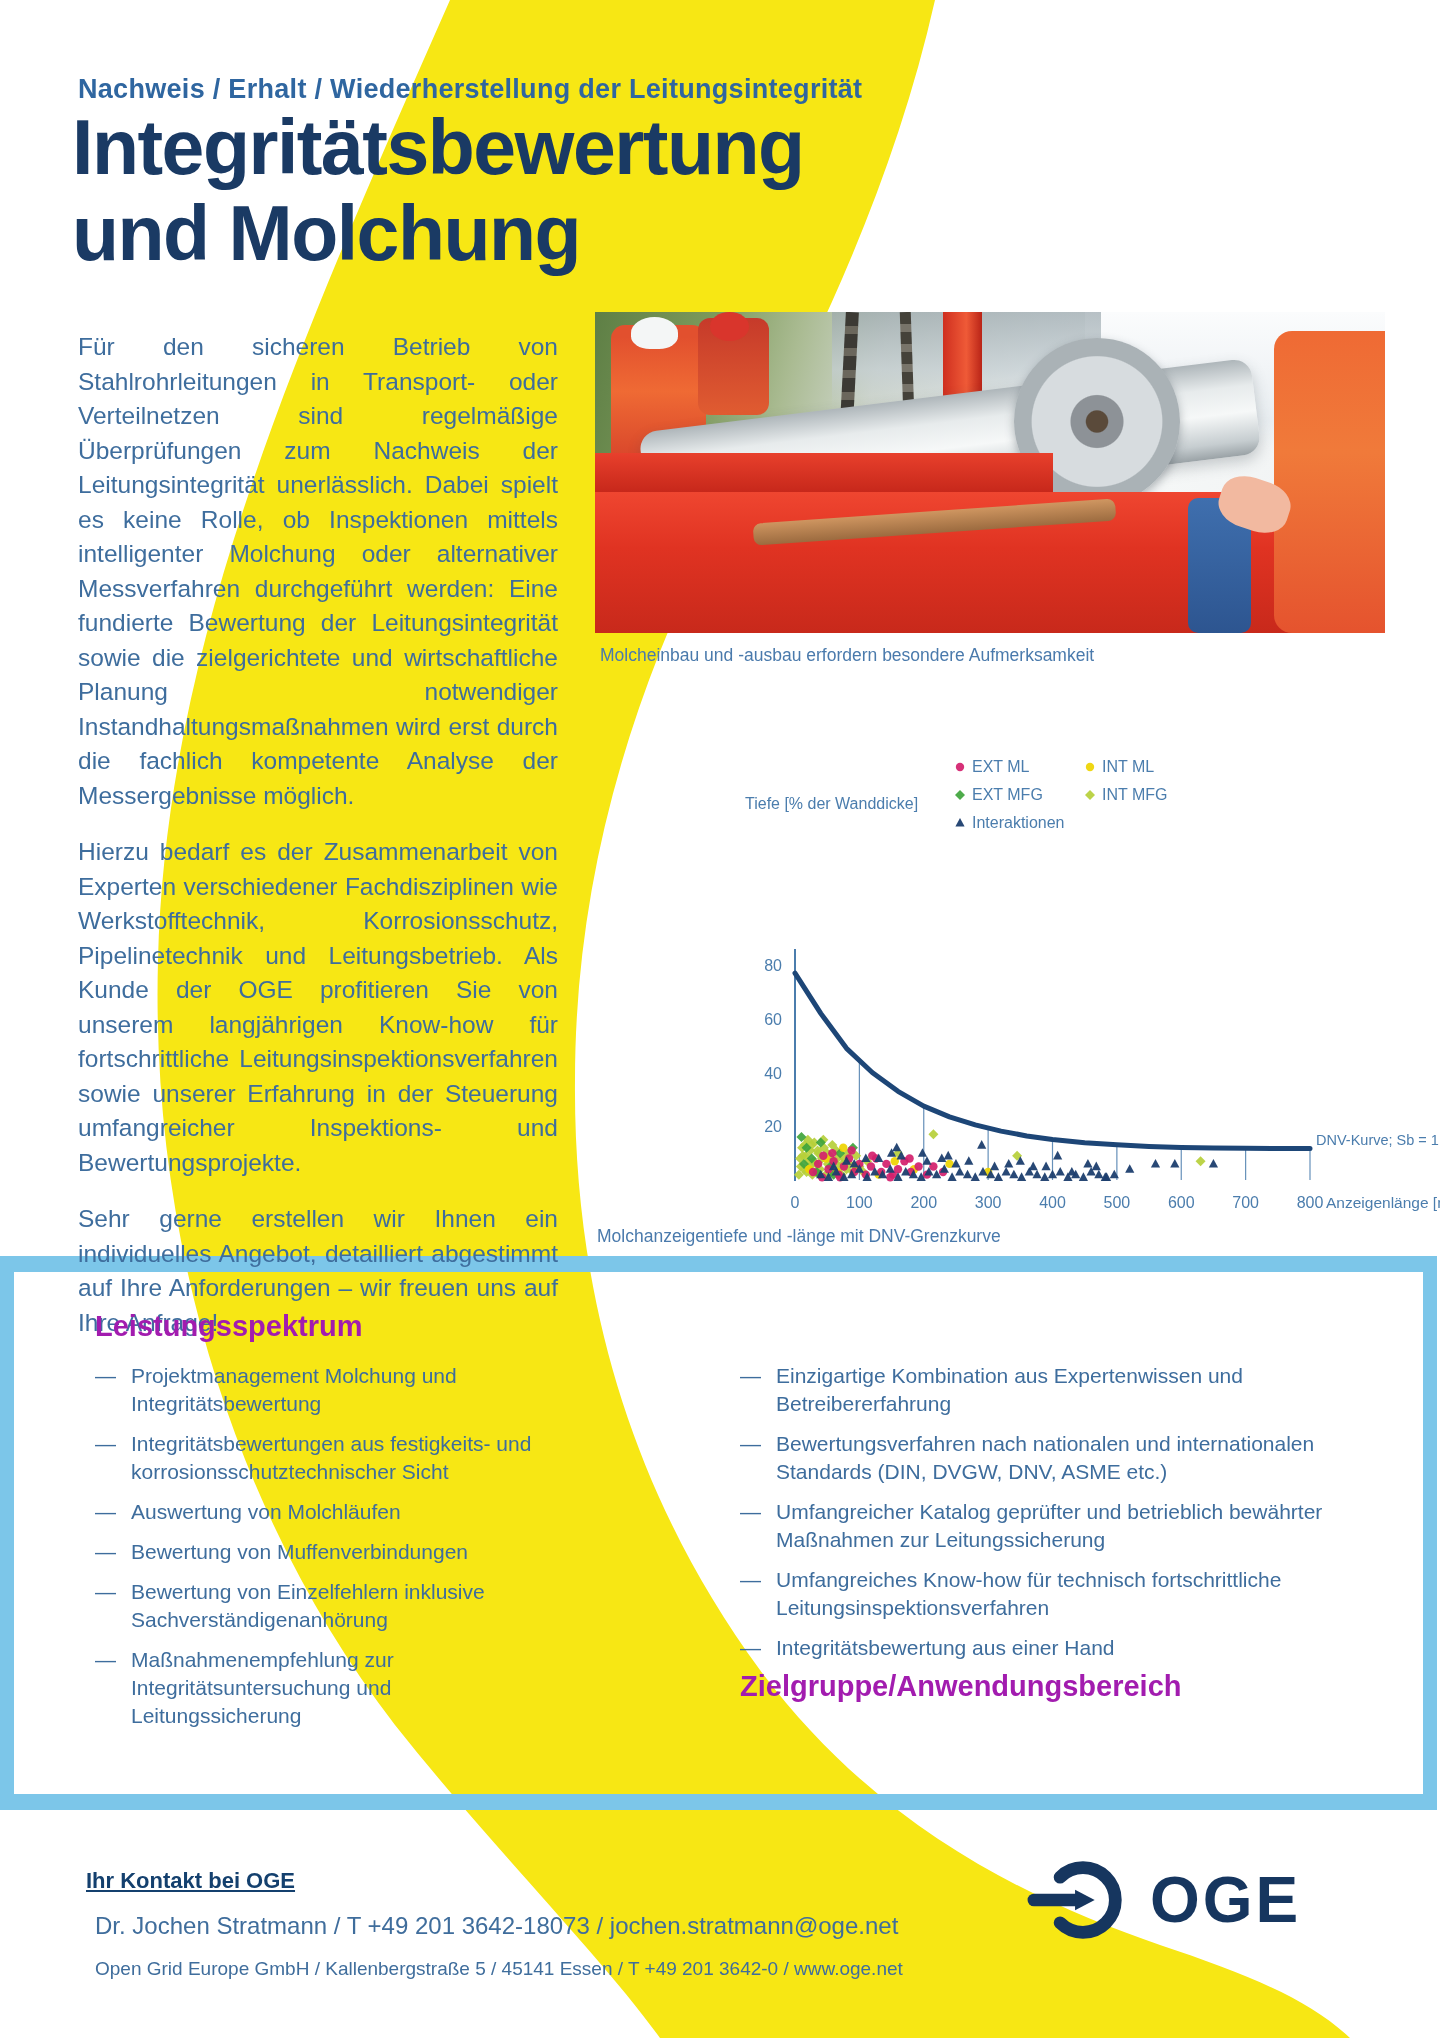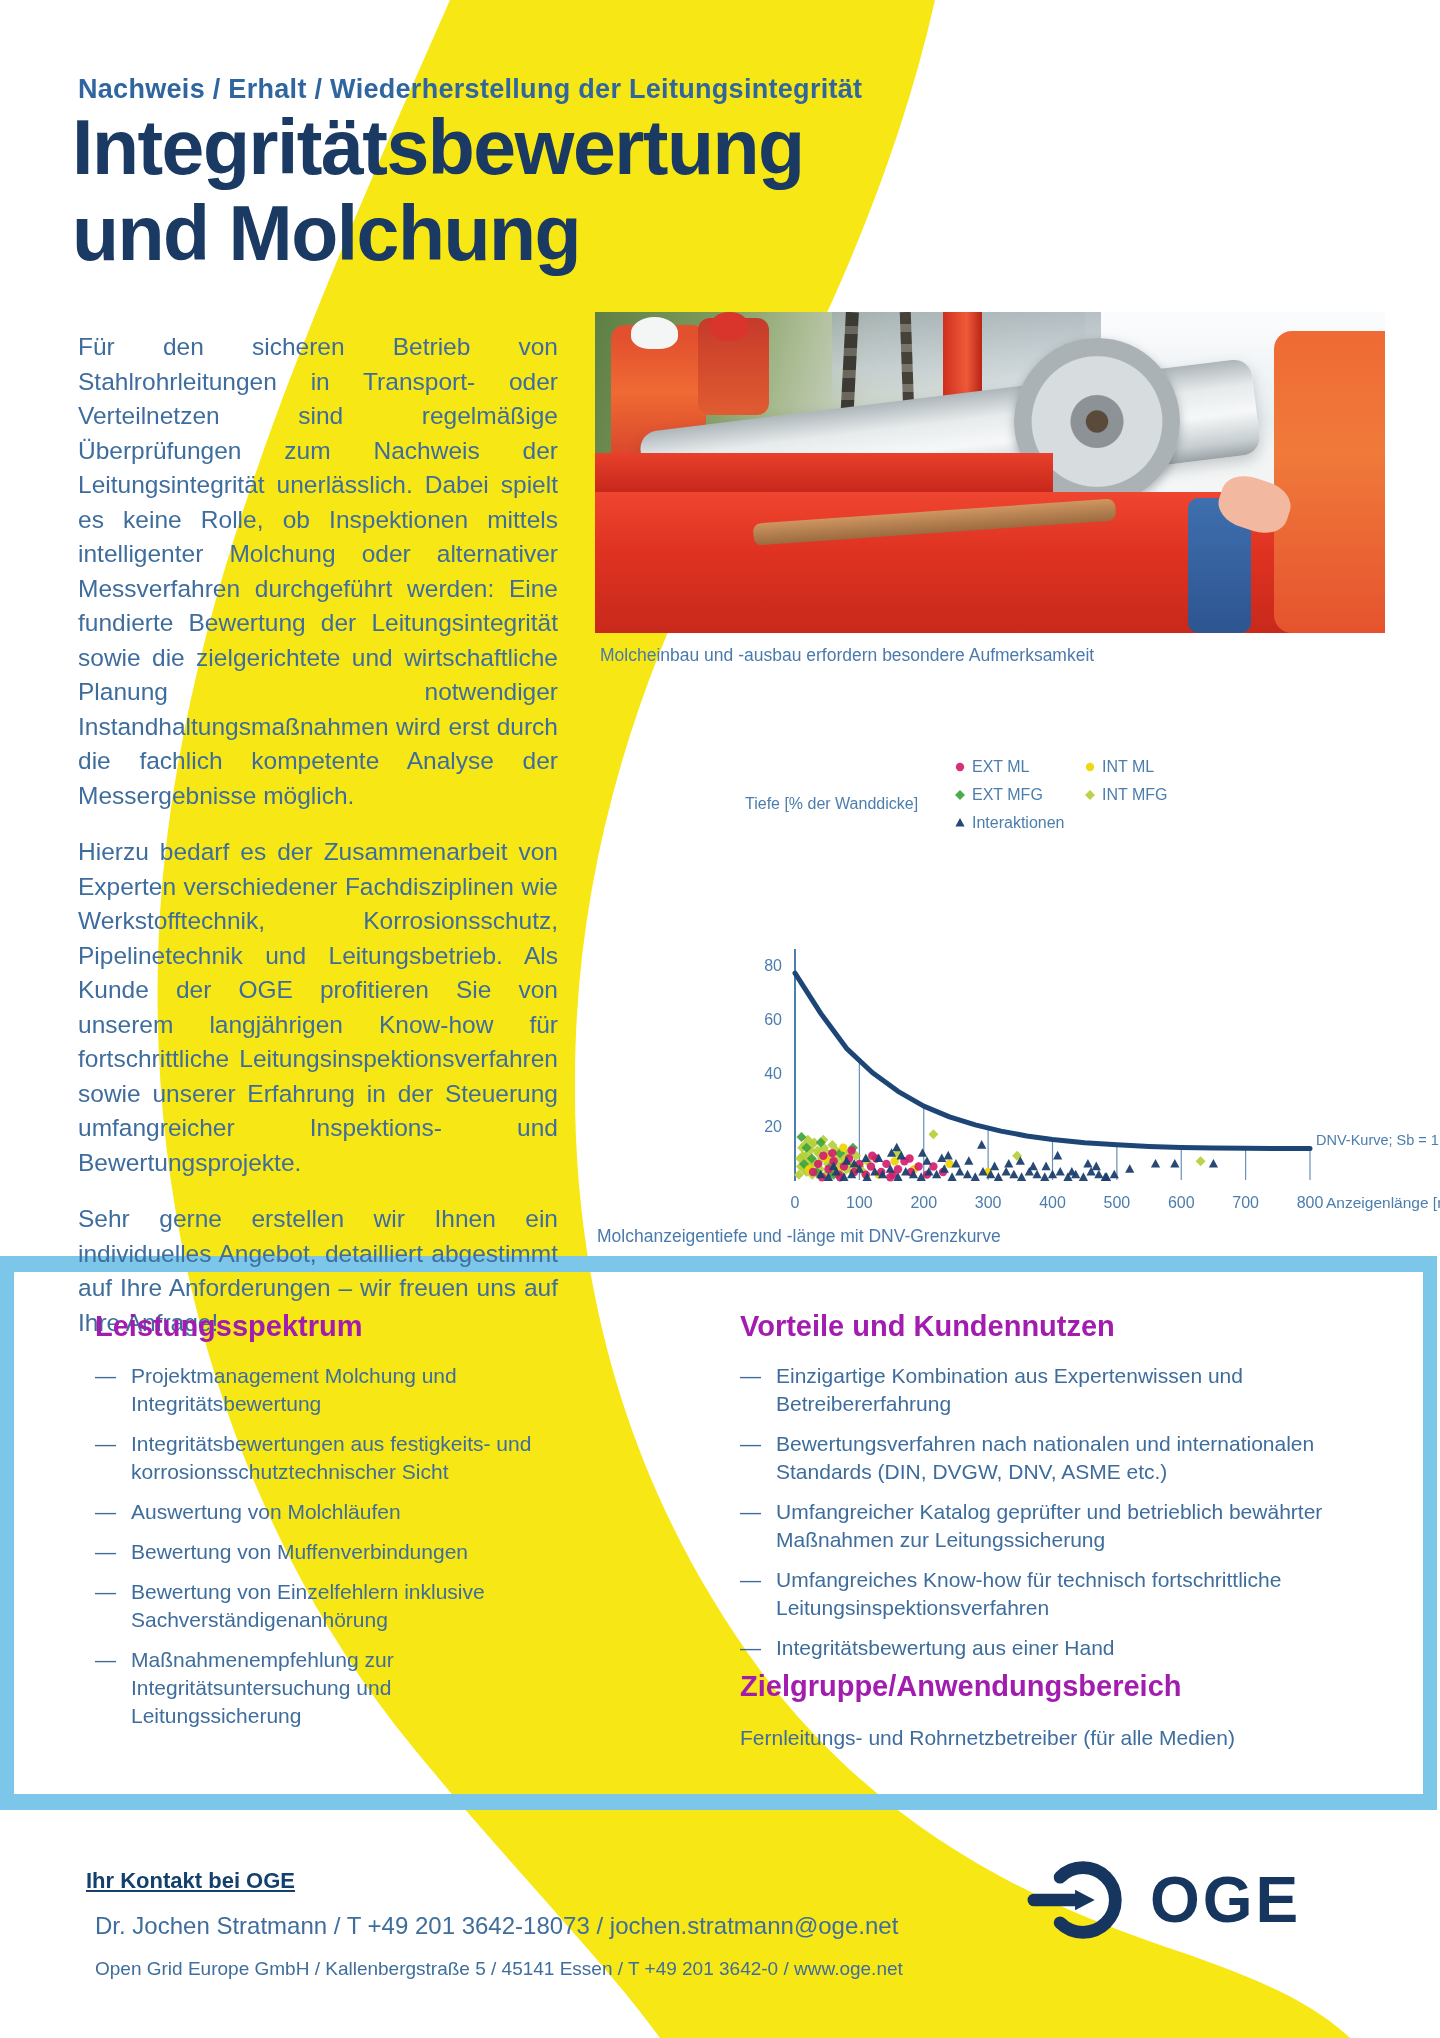--- a/index.html
+++ b/index.html
@@ -361,21 +361,20 @@
       <div class="bullet-item">
         <span class="bullet-dash">—</span>
         <span>Bewertung von Einzelfehlern inklusive Sachverständigenanhörung</span>
       </div>
       <div class="bullet-item">
         <span class="bullet-dash">—</span>
         <span>Maßnahmenempfehlung zur Integritätsuntersuchung und Leitungssicherung</span>
       </div>
     </div>
 
-  <div id="vorteile-title" class="abs z2 section-title">Vorteile und Kundennutzen</div>
   <div id="vorteile-list" class="abs z2 bullet-list">
       <div class="bullet-item">
         <span class="bullet-dash">—</span>
         <span>Einzigartige Kombination aus Expertenwissen und Betreibererfahrung</span>
       </div>
       <div class="bullet-item">
         <span class="bullet-dash">—</span>
         <span>Bewertungsverfahren nach nationalen und internationalen Standards (DIN, DVGW, DNV, ASME etc.)</span>
       </div>
       <div class="bullet-item">
@@ -386,21 +385,20 @@
         <span class="bullet-dash">—</span>
         <span>Umfangreiches Know-how für technisch fortschrittliche Leitungsinspektionsverfahren</span>
       </div>
       <div class="bullet-item">
         <span class="bullet-dash">—</span>
         <span>Integritätsbewertung aus einer Hand</span>
       </div>
     </div>
 
   <div id="zielgruppe-title" class="abs z2 section-title">Zielgruppe/Anwendungsbereich</div>
-  <div id="zielgruppe-text" class="abs z2">Fernleitungs- und Rohrnetzbetreiber (für alle Medien)</div>
 
   <div id="footer-heading" class="abs z2">Ihr Kontakt bei OGE</div>
   <div id="footer-line1" class="abs z2">Dr. Jochen Stratmann / T +49 201 3642-18073 / jochen.stratmann@oge.net</div>
   <div id="footer-line2" class="abs z2">Open Grid Europe GmbH / Kallenbergstraße 5 / 45141 Essen / T +49 201 3642-0 / www.oge.net</div>
 
   <div id="logo" class="abs z2">
     <svg width="98" height="98" viewBox="0 0 100 100">
       <path d="M 30.7,26.7 A 33,33 0 1 1 30.7,73.3" fill="none" stroke="#16365f" stroke-width="13" stroke-linecap="round"></path>
       <line x1="4" y1="50" x2="46" y2="50" stroke="#16365f" stroke-width="13" stroke-linecap="round"></line>
       <path d="M 46,39.5 L 66,50 L 46,60.5 Z" fill="#16365f"></path>

